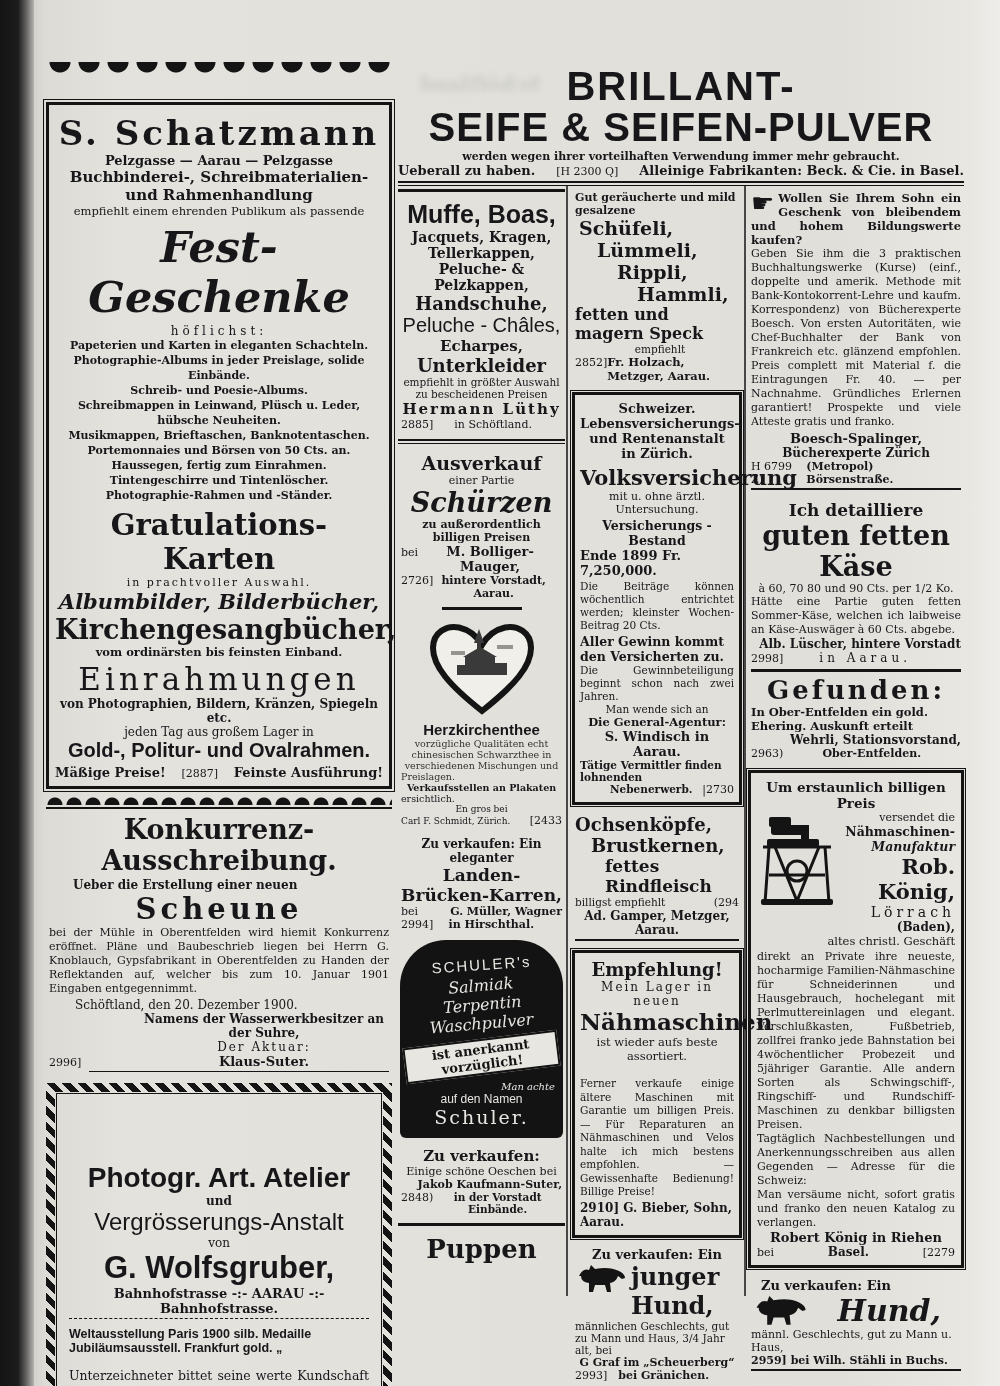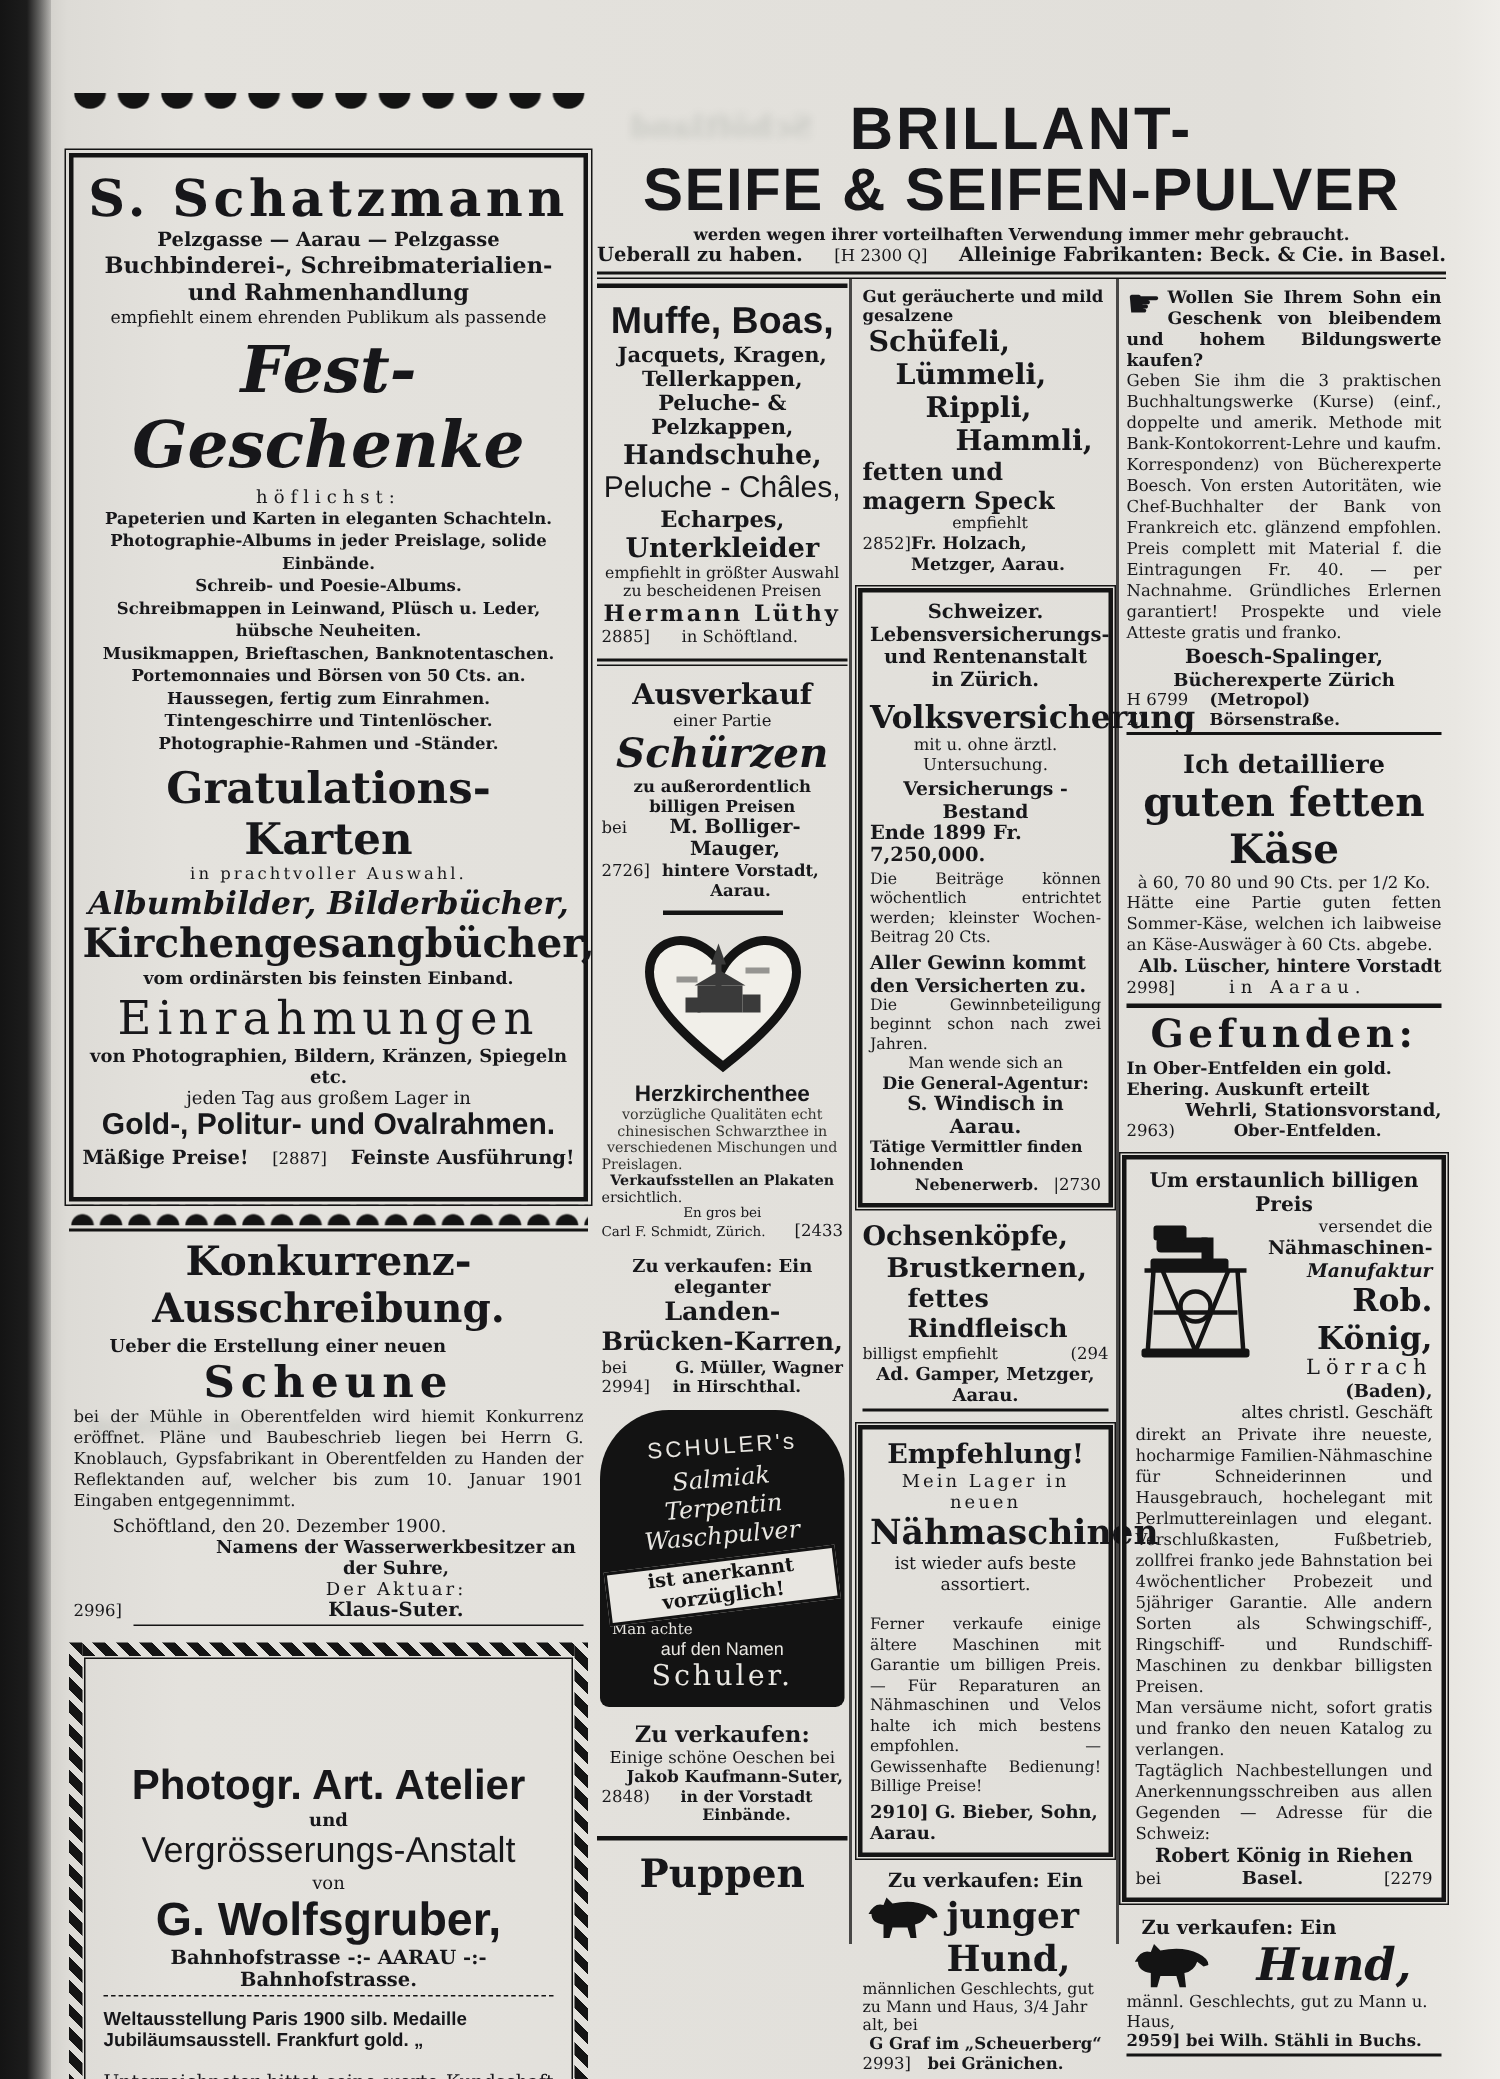--- a/index.html
+++ b/index.html
@@ -41,21 +41,21 @@
   .hand{font-family:"DejaVu Sans",sans-serif;font-size:26px;line-height:20px;}
   svg.animal{display:block;}
 </style>
 </head>
 <body>
 
 <div class="paper">
 
   <div class="col" style="left:46px;top:62px;width:346px;">
     <div class="scallop"></div>
-    <div style="border:3px solid #141414;outline:1px solid #141414;outline-offset:2px;padding:8px 6px 18px;margin-top:18px;">
+    <div style="border:3px solid #141414;outline:1px solid #141414;outline-offset:2px;padding:8px 6px 6px;margin-top:18px;">
       <div class="c frak" style="font-size:34px;letter-spacing:3px;">S. Schatzmann</div>
       <div class="c frak" style="font-size:13px;">Pelzgasse — Aarau — Pelzgasse</div>
       <div class="c frak" style="font-size:15px;">Buchbinderei-, Schreibmaterialien- und Rahmenhandlung</div>
       <div class="c" style="font-size:11.5px;">empfiehlt einem ehrenden Publikum als passende</div>
       <div class="c frak" style="font-size:43px;font-style:italic;margin:4px 0 2px;">Fest-Geschenke</div>
       <div class="c sp2" style="font-size:12px;">höflichst:</div>
       <div class="c" style="font-size:11px;line-height:15px;font-weight:bold;">
         <div>Papeterien und Karten in eleganten Schachteln.</div>
         <div>Photographie-Albums in jeder Preislage, solide Einbände.</div>
         <div>Schreib- und Poesie-Albums.</div>
@@ -198,21 +198,21 @@
       <div class="row">
           <span class="num">2994]</span>
         <span class="frak" style="font-size:11px;margin-right:28px;">in Hirschthal.</span>
         </div>
     </div>
     <div class="schuler c">
       <div class="sans" style="font-size:15px;letter-spacing:2px;transform:rotate(-4deg);">SCHULER's</div>
       <div style="font-size:16px;font-style:italic;transform:rotate(-5deg);margin-top:3px;">Salmiak Terpentin</div>
       <div style="font-size:16px;font-style:italic;transform:rotate(-5deg);">Waschpulver</div>
       <div class="banner">ist anerkannt vorzüglich!</div>
-      <div style="font-size:10px;text-align:left;">Man achte</div>
+      <div style="font-size:10px;font-style:italic;text-align:right;">Man achte</div>
       <div class="sans" style="font-size:12px;">auf den Namen</div>
       <div style="font-size:19px;letter-spacing:2px;">Schuler.</div>
     </div>
     <div class="ad c">
       <div class="frak" style="font-size:15px;">Zu verkaufen:</div>
       <div style="font-size:11px;">Einige schöne Oeschen bei</div>
       <div class="frak" style="font-size:11px;text-align:right;">Jakob Kaufmann-Suter,</div>
       <div class="row">
           <span class="num">2848)</span>
         <span class="frak" style="font-size:10.5px;">in der Vorstadt Einbände.</span>
@@ -345,22 +345,22 @@
         </g>
       </svg>
       <div style="font-size:11px;text-align:right;">versendet die</div>
       <div class="frak" style="font-size:12.5px;text-align:right;">Nähmaschinen-</div>
       <div class="frak" style="font-size:12.5px;text-align:right;font-style:italic;">Manufaktur</div>
       <div class="frak" style="font-size:21px;text-align:right;">Rob. König,</div>
       <div class="sp2" style="font-size:14px;text-align:right;">Lörrach</div>
       <div class="frak" style="font-size:12px;text-align:right;">(Baden),</div>
       <div style="font-size:11.5px;text-align:right;clear:both;">altes christl. Geschäft</div>
       <div class="j" style="font-size:11px;line-height:14px;margin-top:2px;">direkt an Private ihre neueste, hocharmige Familien-Nähmaschine für Schneiderinnen und Hausgebrauch, hochelegant mit Perlmuttereinlagen und elegant. Verschlußkasten, Fußbetrieb, zollfrei franko jede Bahnstation bei 4wöchentlicher Probezeit und 5jähriger Garantie. Alle andern Sorten als Schwingschiff-, Ringschiff- und Rundschiff-Maschinen zu denkbar billigsten Preisen.</div>
+      <div class="j" style="font-size:11px;line-height:14px;">Tagtäglich Nachbestellungen und Anerkennungsschreiben aus allen Gegenden — Adresse für die Schweiz:</div>
       <div class="j" style="font-size:11px;line-height:14px;">Man versäume nicht, sofort gratis und franko den neuen Katalog zu verlangen.</div>
-      <div class="j" style="font-size:11px;line-height:14px;">Tagtäglich Nachbestellungen und Anerkennungsschreiben aus allen Gegenden — Adresse für die Schweiz:</div>
       <div class="c frak" style="font-size:13px;">Robert König in Riehen</div>
       <div class="row">
           <span style="font-size:11px;">bei</span>
         <span class="frak" style="font-size:12px;">Basel.</span>
         <span class="num">[2279</span>
         </div>
     </div>
     <div class="ad">
       <div class="frak" style="font-size:13px;margin-left:10px;">Zu verkaufen: Ein</div>
       <svg class="animal icon-left" width="58" height="32" viewBox="0 0 52 30">

